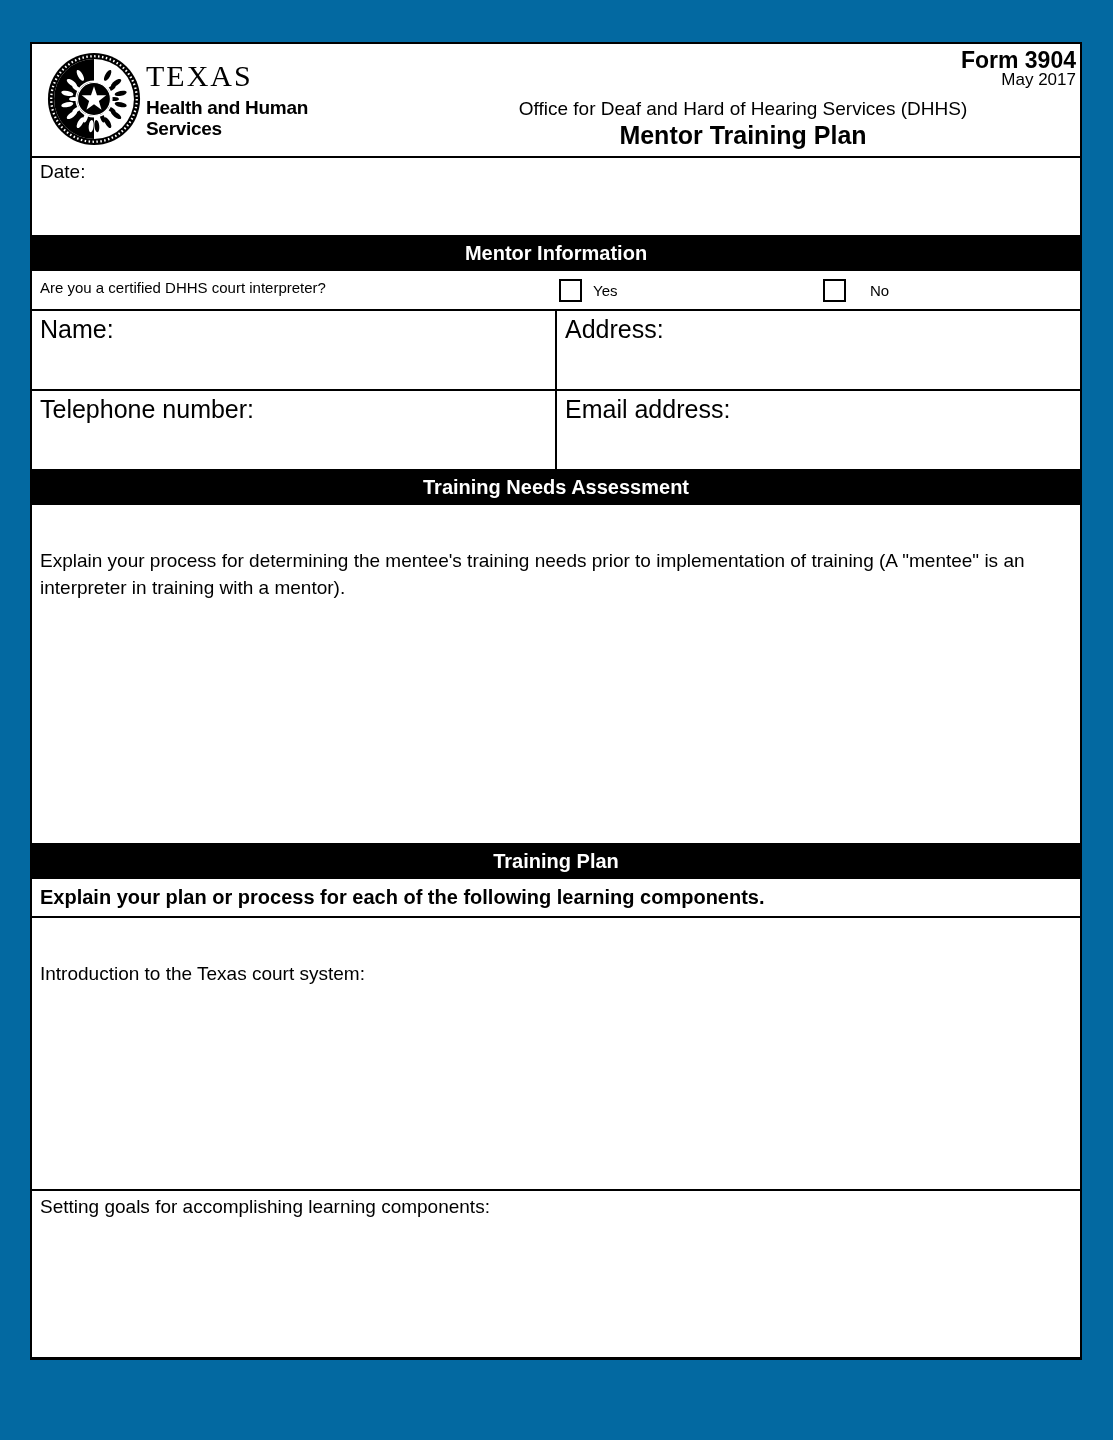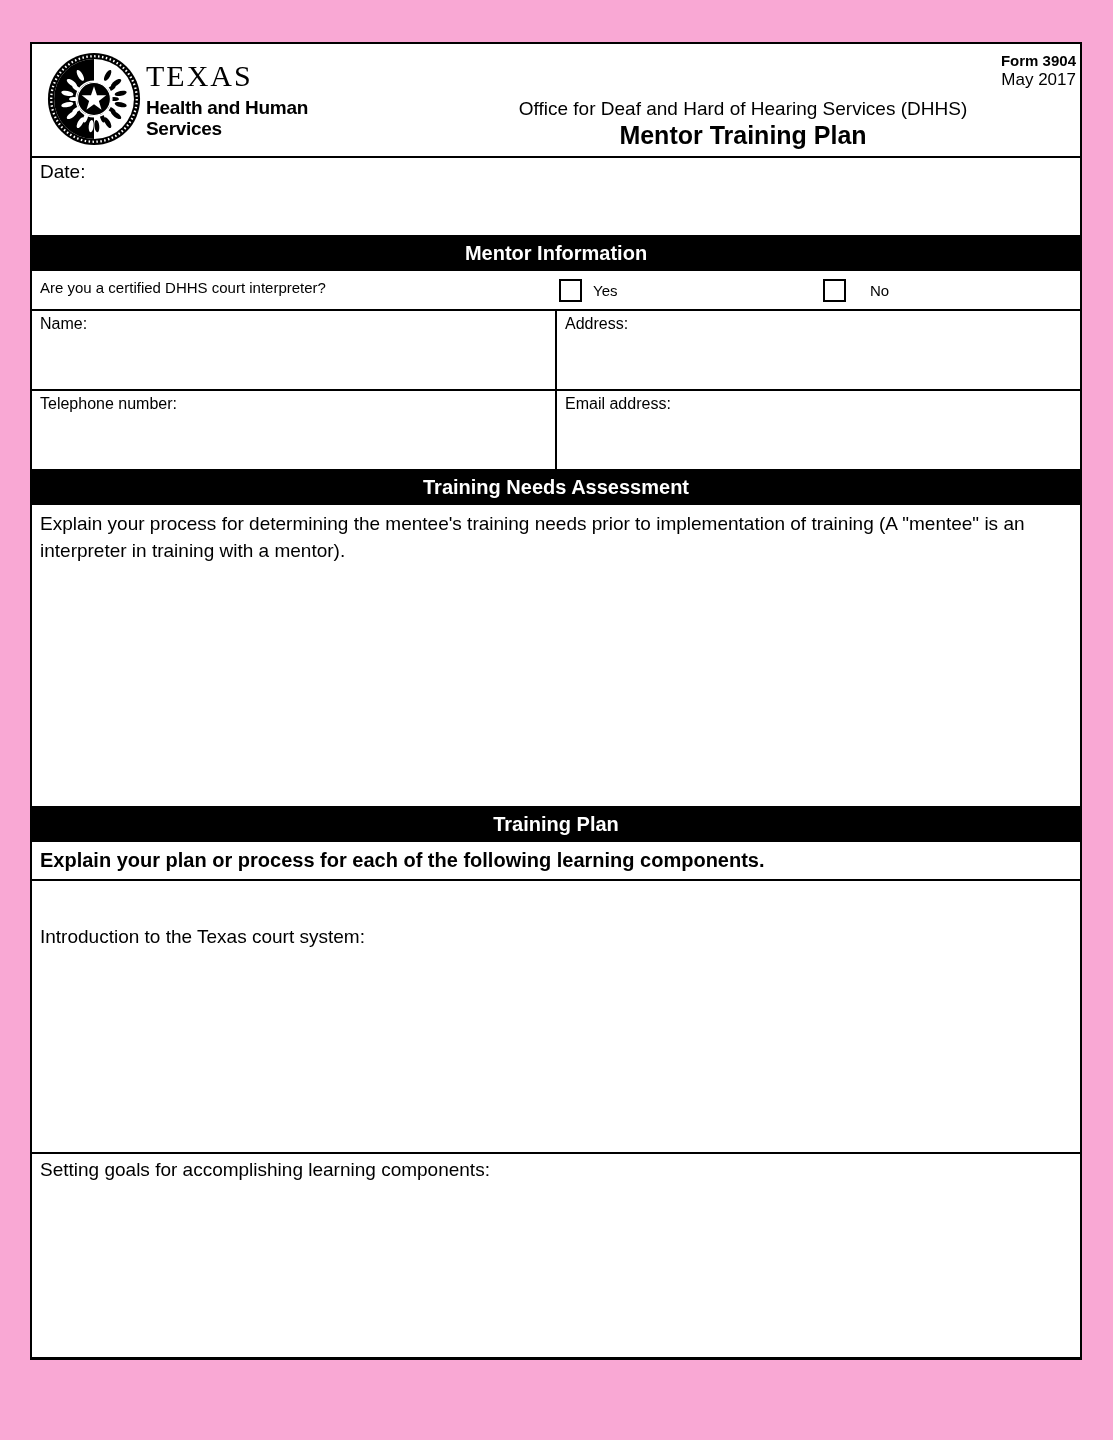--- a/index.html
+++ b/index.html
@@ -3,21 +3,21 @@
 <meta charset="utf-8">
 <style>
   html, body { margin: 0; padding: 0; }
   body {
     width: 1113px; height: 1440px;
     background: #ffffff;
     font-family: "Liberation Sans", sans-serif;
     color: #000000;
     -webkit-font-smoothing: antialiased;
   }
-  .page { position: relative; width: 1113px; height: 1440px; background: #f9a8d4; overflow: hidden; }
+  .page { position: relative; width: 1113px; height: 1440px; background: #0369a1; overflow: hidden; }
 
   .form-table {
     position: absolute; left: 30px; top: 42px;
     width: 1052px; height: 1318px;
     border: 2px solid #000; border-bottom-width: 3px;
     box-sizing: border-box;
     display: flex; flex-direction: column;
     background: #fff;
   }
   .row { box-sizing: border-box; border-bottom: 2px solid #000; position: relative; flex: none; }
@@ -27,46 +27,46 @@
   .header-row { height: 114px; }
   .seal { position: absolute; left: 15px; top: 8px; width: 94px; height: 94px; }
   .brand-block { position: absolute; left: 114px; top: 17px; line-height: 1; }
   .brand-word { font-family: "Liberation Serif", serif; font-size: 30px; letter-spacing: 2px; font-weight: 500; }
   .brand-sub { font-weight: bold; font-size: 19px; line-height: 21px; letter-spacing: -0.3px; margin-top: 6px; }
   .brand-sub2 { font-weight: bold; font-size: 19px; line-height: 21px; letter-spacing: -0.3px; }
   .center-title { position: absolute; left: 448px; right: 74px; top: 54px; text-align: center; }
   .office-line { font-size: 19px; line-height: 22px; }
   .doc-title { font-size: 25px; font-weight: bold; line-height: 28px; margin-top: 1px; }
   .form-num-block { position: absolute; right: 4px; top: 7px; text-align: right; line-height: 19px; }
-  .form-num { font-size: 15px; font-weight: bold; }
+  .form-num { font-size: 23px; font-weight: bold; }
   .form-date { font-size: 17px; }
 
   
   .date-row { height: 79px; padding: 3px 8px; font-size: 19px; }
   .section-bar {
     height: 34px; background: #000; color: #fff;
     display: flex; align-items: center; justify-content: center;
     font-size: 20px; font-weight: bold;
   }
   .question-row { height: 40px; font-size: 15px; text-align: right; }
   .question-label { position: absolute; left: 8px; top: 8px; }
   .check-group { position: absolute; top: 8px; display: flex; align-items: center; }
   .check-group.yes { left: 527px; }
   .check-group.no  { left: 791px; gap: 13px; }
   .checkbox {
     width: 19px; height: 19px; border: 2px solid #000; background: #fff;
     display: inline-block; margin-right: 11px; box-sizing: content-box;
   }
 
-  .two-col { height: 80px; display: flex; font-size: 16px; }
+  .two-col { height: 80px; display: flex; font-size: 25px; }
   .cell { box-sizing: border-box; padding: 4px 8px; }
   .cell-left { width: 525px; border-right: 2px solid #000; }
   .cell-right { flex: 1; }
 
-  .needs-box { height: 303px; padding: 5px 8px; font-size: 19px; line-height: 27px; }
+  .needs-box { height: 303px; padding: 5px 8px; font-size: 19px; line-height: 27px; margin-top: 37px; }
   .bold-row { height: 39px; padding: 7px 8px; font-size: 20px; font-weight: bold; box-sizing: border-box; }
   .component-box { padding: 5px 8px; font-size: 19px; }
   .component-box.first { height: 233px; margin-top: 40px; }
 
   .fill-area { position: absolute; left: 0; right: 0; top: 28px; bottom: 0; }
 </style>
 </head>
 <body>
 
 <div class="page">

